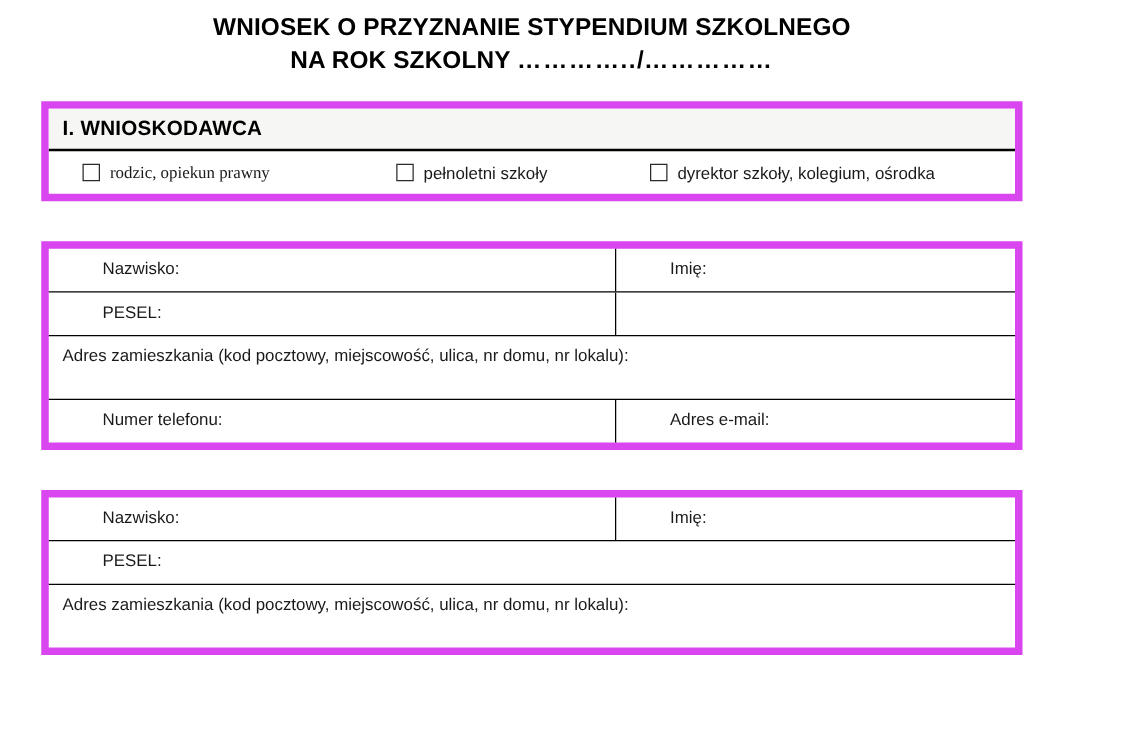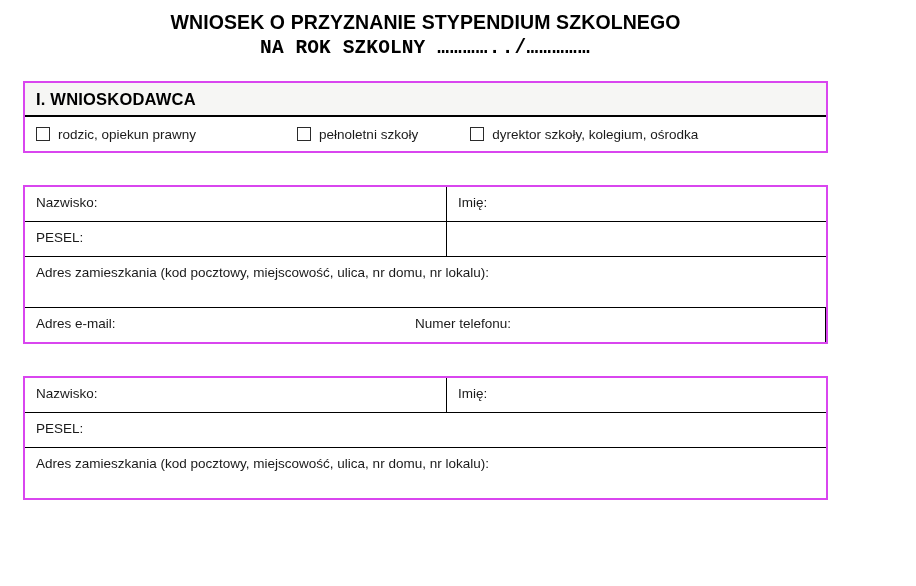--- a/index.html
+++ b/index.html
@@ -13,45 +13,44 @@
     height: 586px;
     overflow: hidden;
     font-family: "Liberation Sans", sans-serif;
     color: #1a1a1a;
     position: relative;
   }
   .page {
     width: 851px;
     height: 586px;
     position: relative;
-    padding: 0 23px;
+    padding: 0 33px;
   }
 
   
   .doc-title {
     text-align: center;
     font-weight: bold;
     font-size: 19.5px;
     line-height: 26px;
     letter-spacing: 0.1px;
     color: #000000;
     padding-top: 9px;
   }
   .doc-title .line2 {
     display: block;
     white-space: pre;
-    font-family: Liberation Mono, monospace;
   }
   .title-dots {
     letter-spacing: 1.2px;
   }
 
   
   .section {
-    border: 2px solid #d946ef;
+    border: 6px solid #d946ef;
     background: #ffffff;
   }
   .section.sec-1 { margin-top: 20px; }
   .section.sec-2 { margin-top: 32px; }
   .section.sec-3 { margin-top: 32px; }
 
   .section-header {
     background: #f6f6f4;
     border-bottom: 2px solid #000000;
     height: 34px;
@@ -72,23 +71,23 @@
     display: flex;
     align-items: center;
     padding-left: 11px;
   }
   .cb-item {
     display: flex;
     align-items: center;
     font-size: 13.5px;
     white-space: nowrap;
   }
-  .cb-item.pos-1 { margin-left: 0; }
+  .cb-item.pos-1 { margin-left: 16px; font-family: Liberation Serif, serif; }
   .cb-item.pos-2 { margin-left: 101px; }
-  .cb-item.pos-3 { margin-left: 52px; }
+  .cb-item.pos-3 { margin-left: 82px; }
   .cb-box {
     width: 14px;
     height: 14px;
     border: 1.6px solid #2b2b2b;
     background: #ffffff;
     flex: 0 0 auto;
     margin-right: 8px;
   }
 
   
@@ -109,21 +108,21 @@
     flex: 0 0 422px;
     border-right: 1.4px solid #000000;
   }
   .field-cell.right {
     flex: 1 1 auto;
   }
   .field-cell.full {
     flex: 1 1 auto;
     width: 100%;
   }
-  .row-h34 .field-cell { min-height: 34px; }
+  .row-h34 .field-cell { min-height: 34px; margin-left: 32px; }
   .row-h50 .field-cell { min-height: 50px; }
 </style>
 </head>
 <body>
 
 <div class="page">
 
   <div class="doc-title">
     <span>WNIOSEK O PRZYZNANIE STYPENDIUM SZKOLNEGO</span>
     <span class="line2"><span>NA ROK SZKOLNY </span><span class="title-dots">…………..</span><span>/</span><span class="title-dots">……………</span></span>
@@ -166,25 +165,25 @@
       </div>
     </div>
 
     <div class="field-row row-h50">
       <div class="field-cell full">
         <span>Adres zamieszkania (kod pocztowy, miejscowość, ulica, nr domu, nr lokalu):</span>
       </div>
     </div>
 
     <div class="field-row row-h34">
+      <div class="field-cell left">
+        <span>Numer telefonu:</span>
+      </div>
       <div class="field-cell right">
         <span>Adres e-mail:</span>
-      </div>
-      <div class="field-cell left">
-        <span>Numer telefonu:</span>
       </div>
     </div>
   </div>
 
   <div class="section sec-3">
 
     <div class="field-row row-h34">
       <div class="field-cell left">
         <span>Nazwisko:</span>
       </div>

